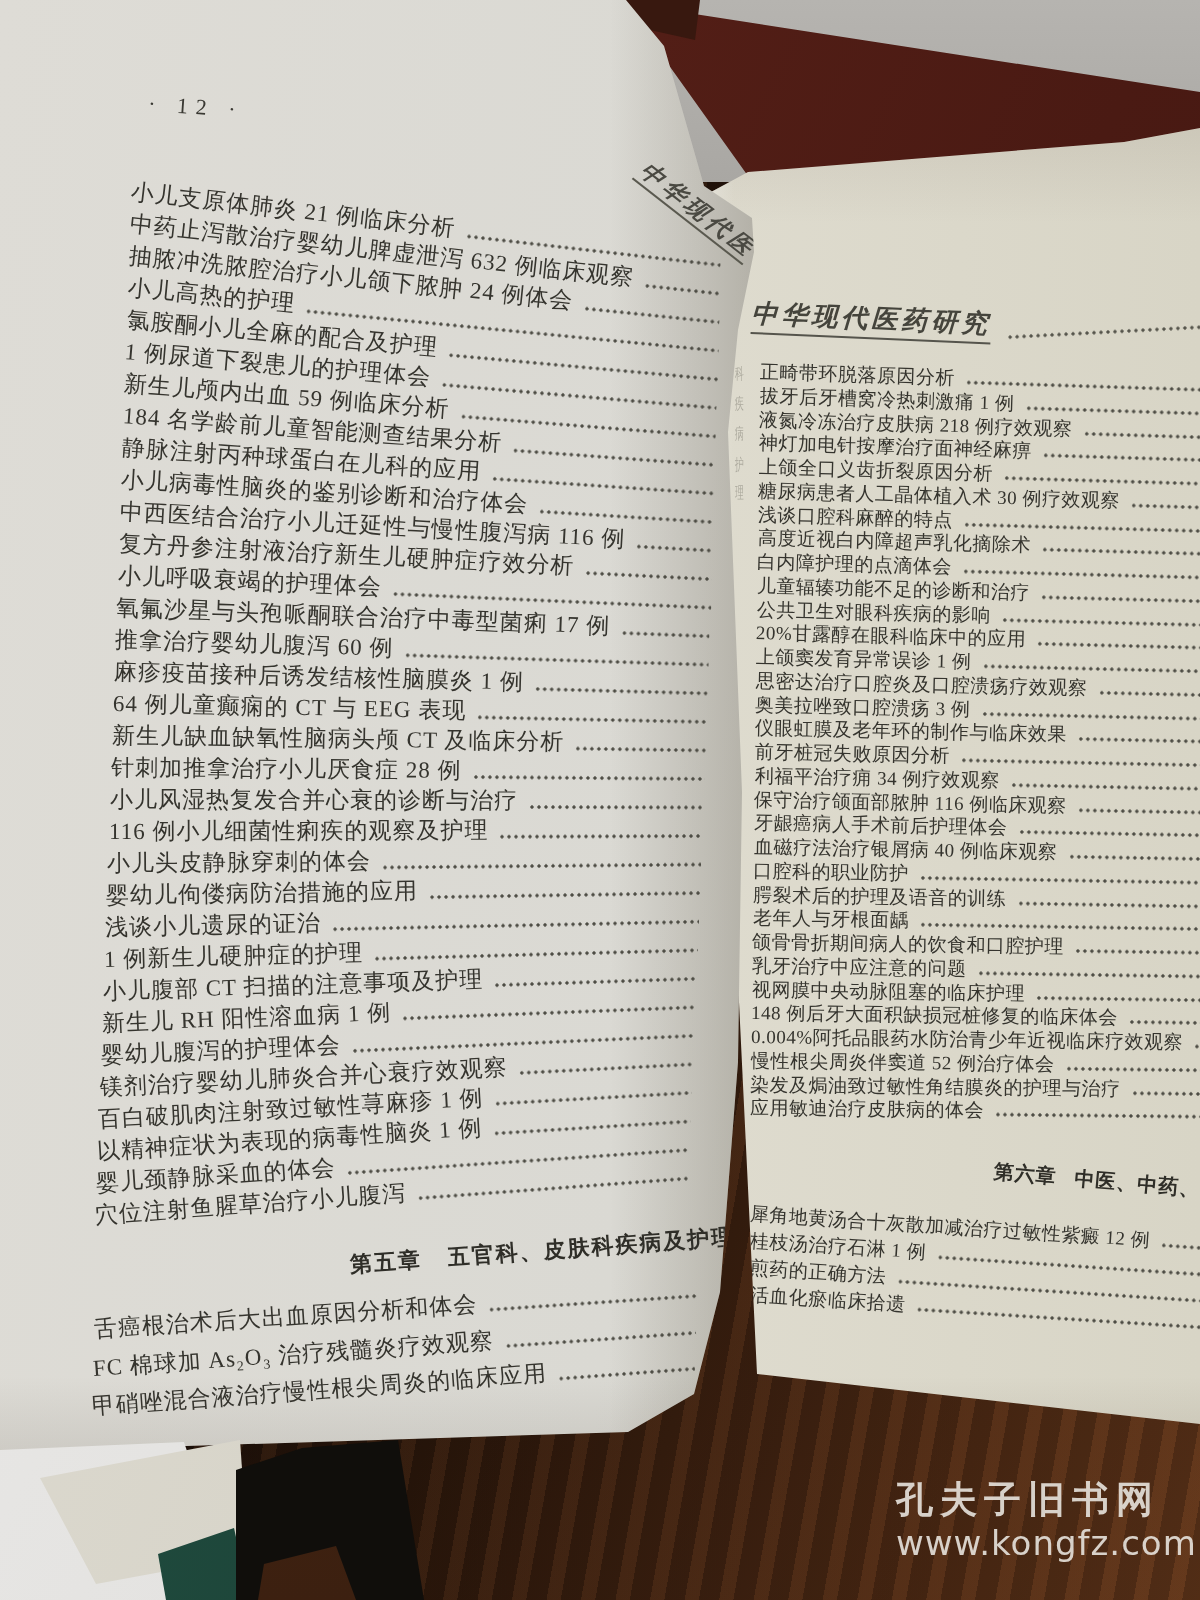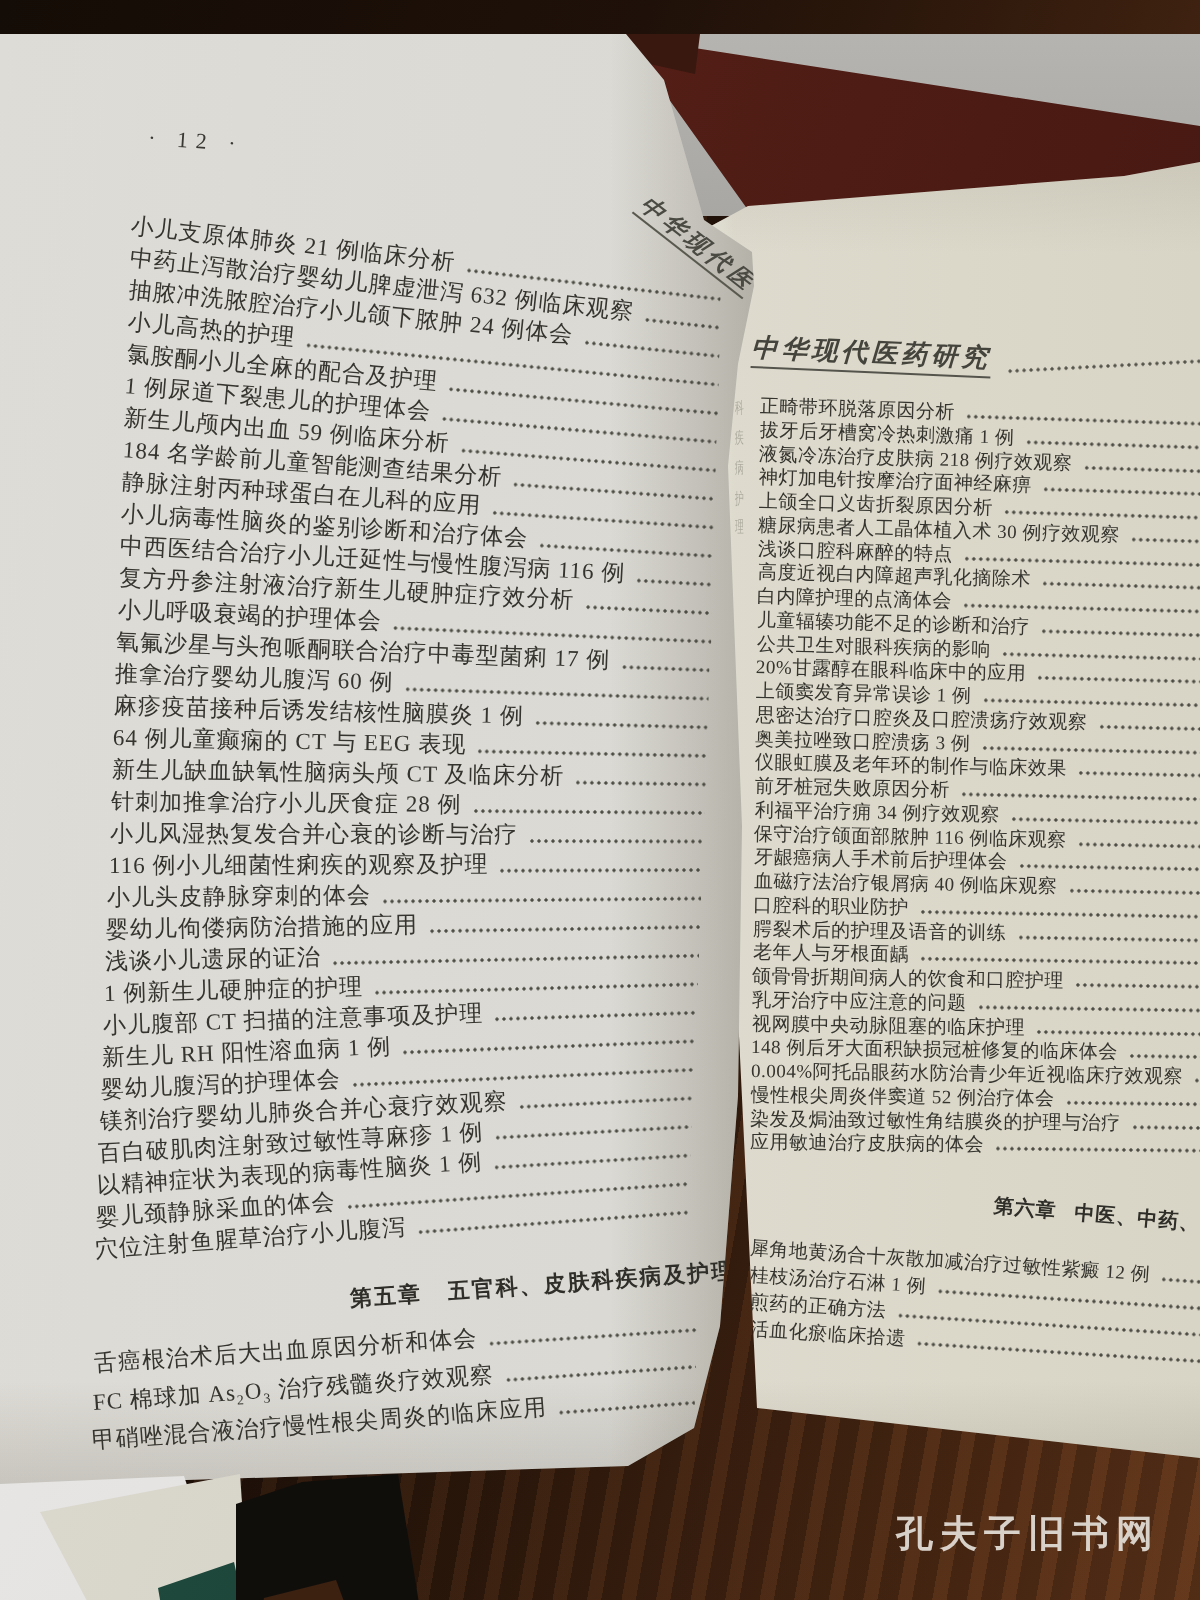--- a/index.html
+++ b/index.html
@@ -1,19 +1,19 @@
 <!DOCTYPE html>
 <html><head>
 <meta charset="utf-8">
 <style>
   html,body{margin:0;padding:0;background:#000;}
   .stage{position:relative;width:1200px;height:1600px;overflow:hidden;
          background:linear-gradient(108deg,#140c06 0%,#1f1109 38%,#2b170b 52%,#3a1f0f 66%,#4e2a14 84%,#5e3419 100%);
          font-family:"Liberation Serif",serif;}
-  .stage > div{position:absolute;margin-top:34px;}
+  .stage > div{position:absolute;}
   .grain{inset:0;z-index:0;background:repeating-linear-gradient(100deg,rgba(190,120,70,.08) 0 14px,rgba(0,0,0,.14) 14px 34px);}
   .wall{left:588px;top:0;width:612px;height:182px;z-index:1;
         background:linear-gradient(to bottom,#b6b4b0,#a9a7a3);}
   .maroon{inset:0;z-index:2;background:linear-gradient(115deg,#5d231a,#4a1a13 60%,#3f1610);
         clip-path:polygon(630px 4px,1200px 92px,1200px 156px,1124px 144px,748px 176px,658px 50px);}
   .notch{inset:0;z-index:2;background:#38180f;
         clip-path:polygon(624px 0,700px 0,695px 40px,650px 30px);}
 
   
   .page-right{inset:0;z-index:3;
@@ -404,14 +404,15 @@
   </div>
 
   <div class="book-white"></div>
   <div class="book-fan"></div>
   <div class="book-green"></div>
   <div class="dark-gap"></div>
   <div class="wood-streak"></div>
 
   <div class="watermark">
     <div class="wm1">孔夫子旧书网</div>
+    <div class="wm2">www.kongfz.com</div>
   </div>
 </div>
 
 </body></html>

